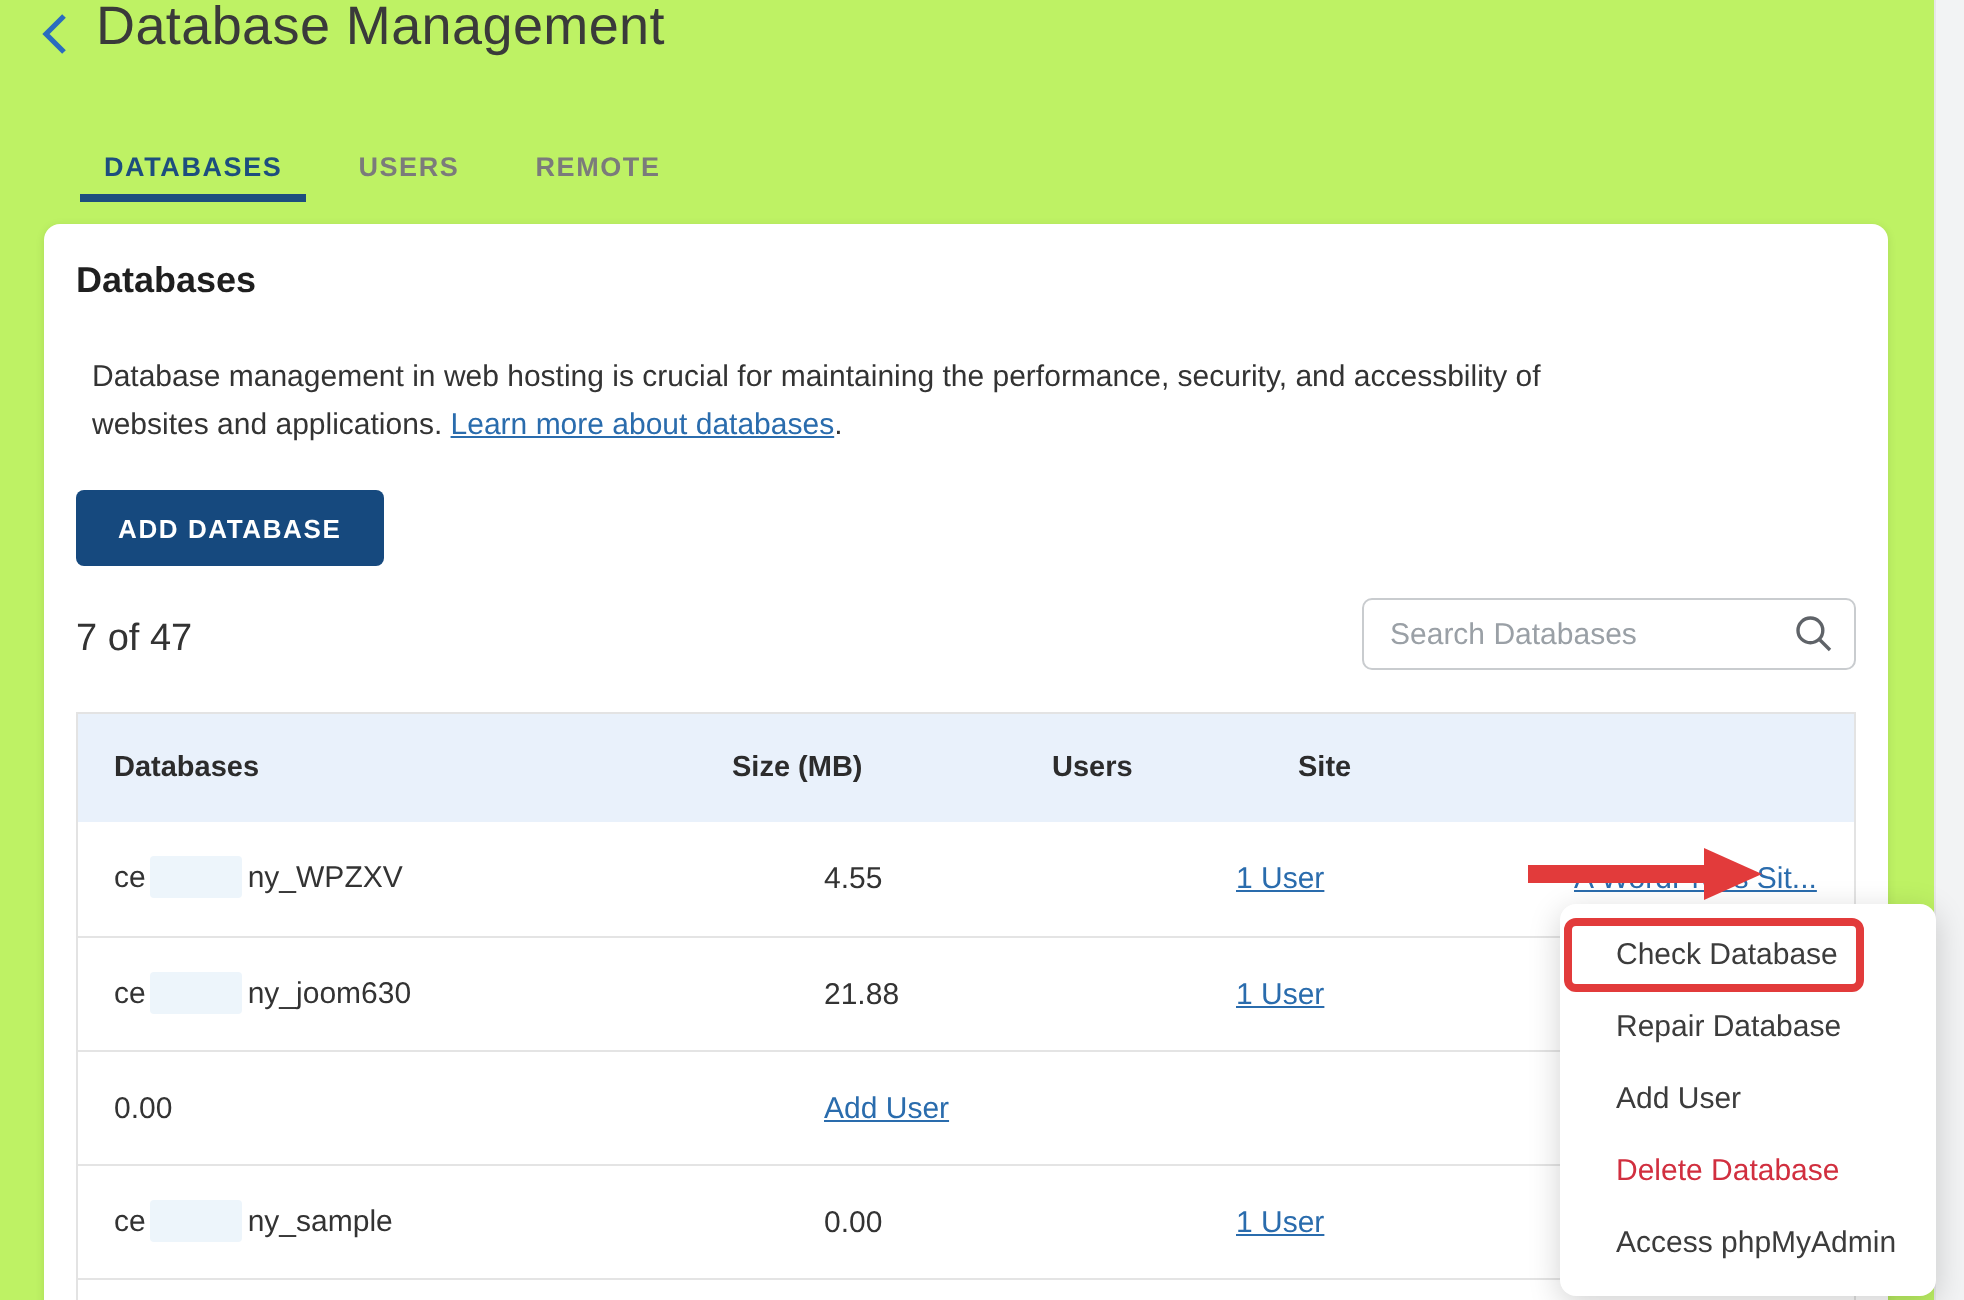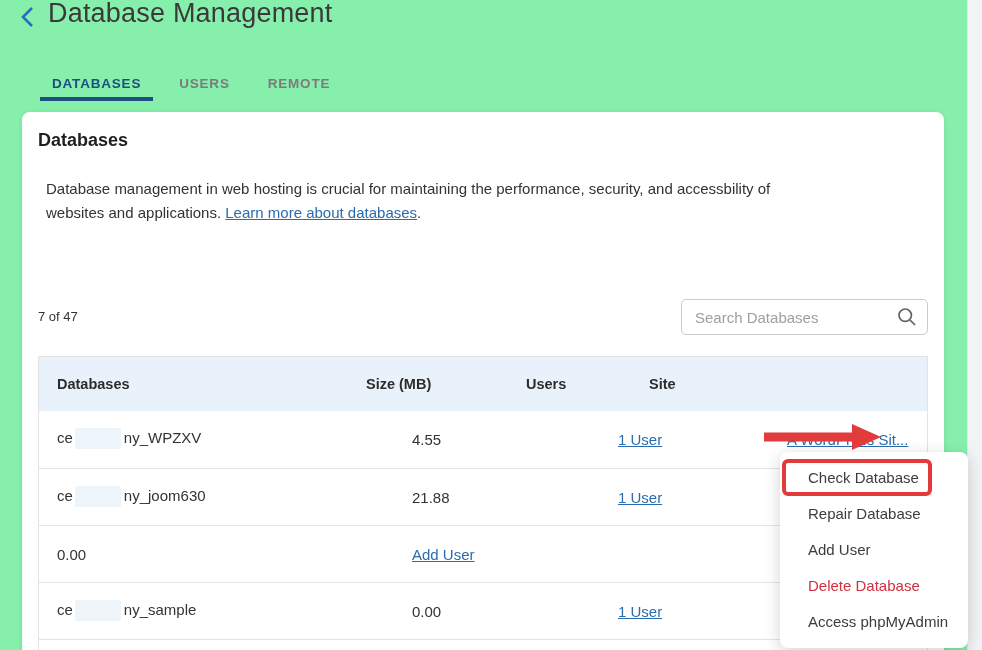--- a/index.html
+++ b/index.html
@@ -1,20 +1,20 @@
 <!DOCTYPE html>
 <html><head>
 <meta charset="utf-8">
 <style>
   * { margin:0; padding:0; box-sizing:border-box; }
   html,body { background:#fff; }
   body { font-family:"Liberation Sans","DejaVu Sans",sans-serif; }
   .page {
     position:relative; width:982px; height:650px; overflow:hidden;
-    background:#86efac; color:#333;
+    background:#bef264; color:#333;
   }
   
   .scroll-strip {
     position:absolute; right:0; top:0; width:15px; height:650px;
     background:#f2f3f4; border-left:1px solid #e7e7e8;
   }
   
   .back-btn { position:absolute; left:19px; top:5px; width:18px; height:24px; cursor:pointer; }
   .page-title {
     position:absolute; left:48px; top:-2px; font-size:27px; font-weight:500;
@@ -35,21 +35,21 @@
     box-shadow:0 1px 5px rgba(0,0,0,0.10);
   }
   .card-heading { position:absolute; left:16px; top:18px; font-size:18px; font-weight:700; color:#1f1f1f; }
   .card-desc { position:absolute; left:24px; top:65px; width:737px; font-size:15px; line-height:24px; color:#333; }
   a.link, .link { color:#2a6cad; text-decoration:underline; cursor:pointer; }
   .add-btn {
     position:absolute; left:16px; top:133px; height:38px; padding:0 21px;
     background:#16497e; color:#fff; border:none; border-radius:4px;
     font-family:inherit; font-size:13px; font-weight:700; letter-spacing:0.8px; cursor:pointer;
   }
-  .count { position:absolute; left:16px; top:197px; font-size:13px; color:#333; }
+  .count { position:absolute; left:16px; top:197px; font-size:19px; color:#333; }
   .search-wrap { position:absolute; left:659px; top:187px; width:247px; height:36px; }
   .search-input {
     width:100%; height:100%; border:1px solid #c9cccf; border-radius:5px;
     padding:0 48px 0 13px; font-family:inherit; font-size:15px; color:#333; outline:none;
     background:#fff;
   }
   .search-input::placeholder { color:#9aa0a6; }
   .search-icon { position:absolute; right:11px; top:8px; width:20px; height:20px; cursor:pointer; }
   
   .table { position:absolute; left:16px; top:244px; width:890px; border:1px solid #e3e3e3; border-bottom:none; }
@@ -98,20 +98,21 @@
     <div class="tab">USERS</div>
     <div class="tab">REMOTE</div>
   </div>
 
   <div class="card">
     <div class="card-heading">Databases</div>
 
     <div class="card-desc"><span>Database management in web hosting is crucial for maintaining the performance, security, and accessbility of websites and applications.</span>
       <span class="link">Learn more about databases</span><span>.</span></div>
 
+    <button class="add-btn">ADD DATABASE</button>
 
     <div class="count">7 of 47</div>
 
     <div class="search-wrap">
       <input class="search-input" type="text" placeholder="Search Databases" style="">
       <svg class="search-icon" viewBox="0 0 20 20">
         <circle cx="8.2" cy="8.2" r="6.2" fill="none" stroke="#5f6368" stroke-width="1.7"></circle>
         <line x1="13" y1="13" x2="18" y2="18" stroke="#5f6368" stroke-width="1.7"></line>
       </svg>
     </div>

